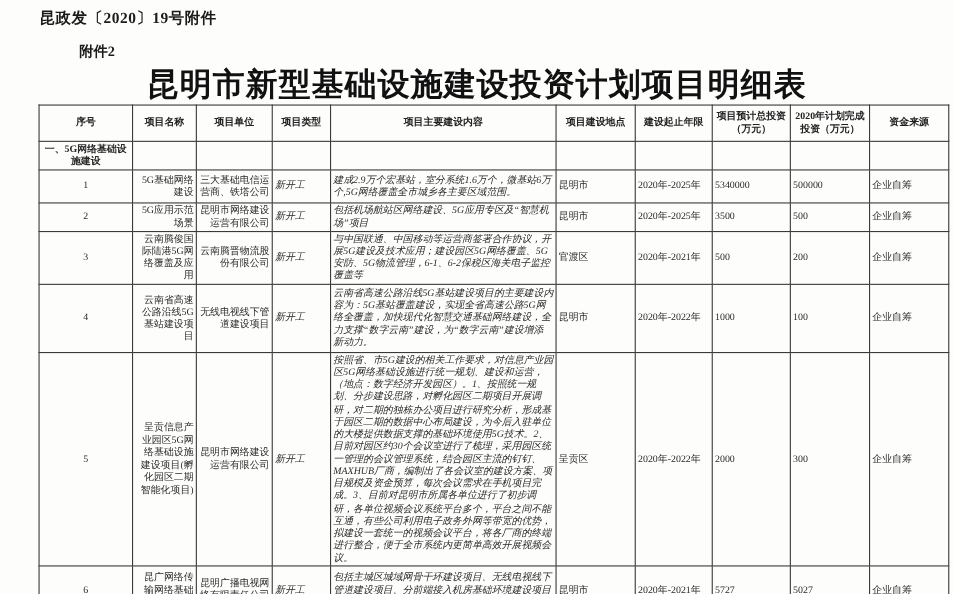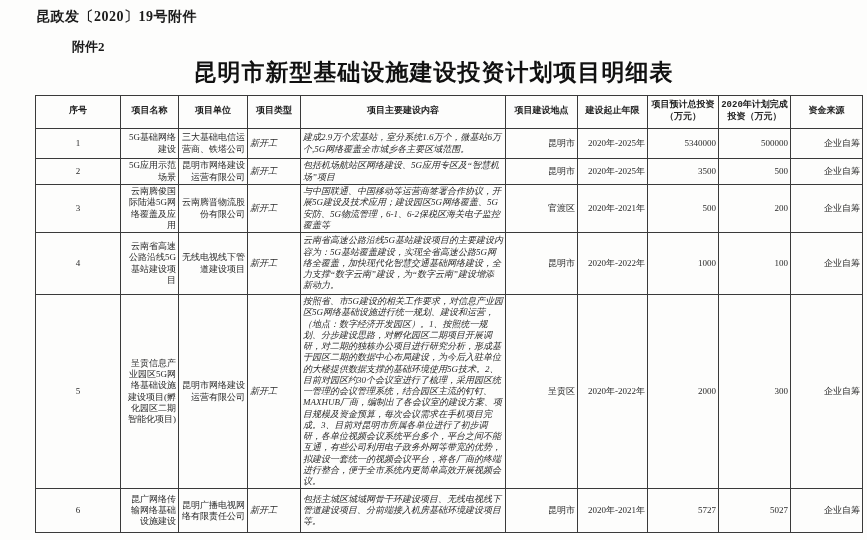--- a/index.html
+++ b/index.html
@@ -13,54 +13,54 @@
   .doc-number{
     position:absolute;left:36px;top:8px;
     font-size:14px;font-weight:bold;letter-spacing:.5px;
   }
   .attachment{
     position:absolute;left:36px;top:38px;
     font-size:13px;font-weight:bold;padding-left:36px;
   }
   .title{
     position:absolute;left:0;top:57px;width:867px;
-    text-align:center;font-size:23px;font-weight:600;letter-spacing:1px;
+    text-align:center;font-size:29px;font-weight:600;letter-spacing:1px;
     color:#111;
   }
   table.grid{
     position:absolute;left:35px;top:95px;
     width:827px;border-collapse:collapse;table-layout:fixed;
     border:1.5px solid #333;
   }
   table.grid th,table.grid td{
     border:1px solid #3a3a3a;
     padding:1px 2px;
     vertical-align:middle;
     overflow:hidden;
   }
   table.grid th{
     font-size:9px;font-weight:bold;text-align:center;line-height:1.3;
     color:#222;
   }
   table.grid td{
     font-size:9px;line-height:1.25;color:#2a2a2a;
   }
-  tr.hdr{height:33px;font-family:Liberation Mono, monospace;}
+  tr.hdr{height:33px;}
   tr.section{height:16px;}
   tr.r1{height:30px;}
   tr.r2{height:26px;}
   tr.r3{height:40px;}
   tr.r4{height:62px;}
   tr.r5{height:187px;}
   tr.r6{height:44px;}
   td.c-no{text-align:center;}
   td.c-name,td.c-unit{ text-align:right;}
   td.c-type{text-align:left;font-style:italic;}
   td.c-content{text-align:left;text-align-last:auto;font-style:italic;}
-  td.c-loc,td.c-period,td.c-total,td.c-plan,td.c-src{text-align:right;}
+  td.c-loc,td.c-period,td.c-total,td.c-plan,td.c-src{text-align:left;}
   td.section-cell{font-weight:bold;text-align:center;line-height:1.2;}
 </style>
 </head>
 <body>
 
 <div class="page">
   <div class="doc-number">昆政发〔2020〕19号附件</div>
   <div class="attachment">附件2</div>
   <div class="title">昆明市新型基础设施建设投资计划项目明细表</div>
 
@@ -85,20 +85,32 @@
         <th>项目类型</th>
         <th>项目主要建设内容</th>
         <th>项目建设地点</th>
         <th>建设起止年限</th>
         <th>项目预计总投资（万元）</th>
         <th>2020年计划完成投资（万元）</th>
         <th>资金来源</th>
       </tr>
     </thead>
     <tbody>
+      <tr class="section">
+        <td class="section-cell">一、5G网络基础设施建设</td>
+        <td></td>
+          <td></td>
+          <td></td>
+        <td></td>
+          <td></td>
+          <td></td>
+        <td></td>
+          <td></td>
+          <td></td>
+      </tr>
 
       <tr class="r1">
         <td class="c-no">1</td>
         <td class="c-name">5G基础网络建设</td>
         <td class="c-unit">三大基础电信运营商、铁塔公司</td>
         <td class="c-type">新开工</td>
         <td class="c-content">建成2.9万个宏基站，室分系统1.6万个，微基站6万个,5G网络覆盖全市城乡各主要区域范围。</td>
         <td class="c-loc">昆明市</td>
         <td class="c-period">2020年-2025年</td>
         <td class="c-total">5340000</td>

